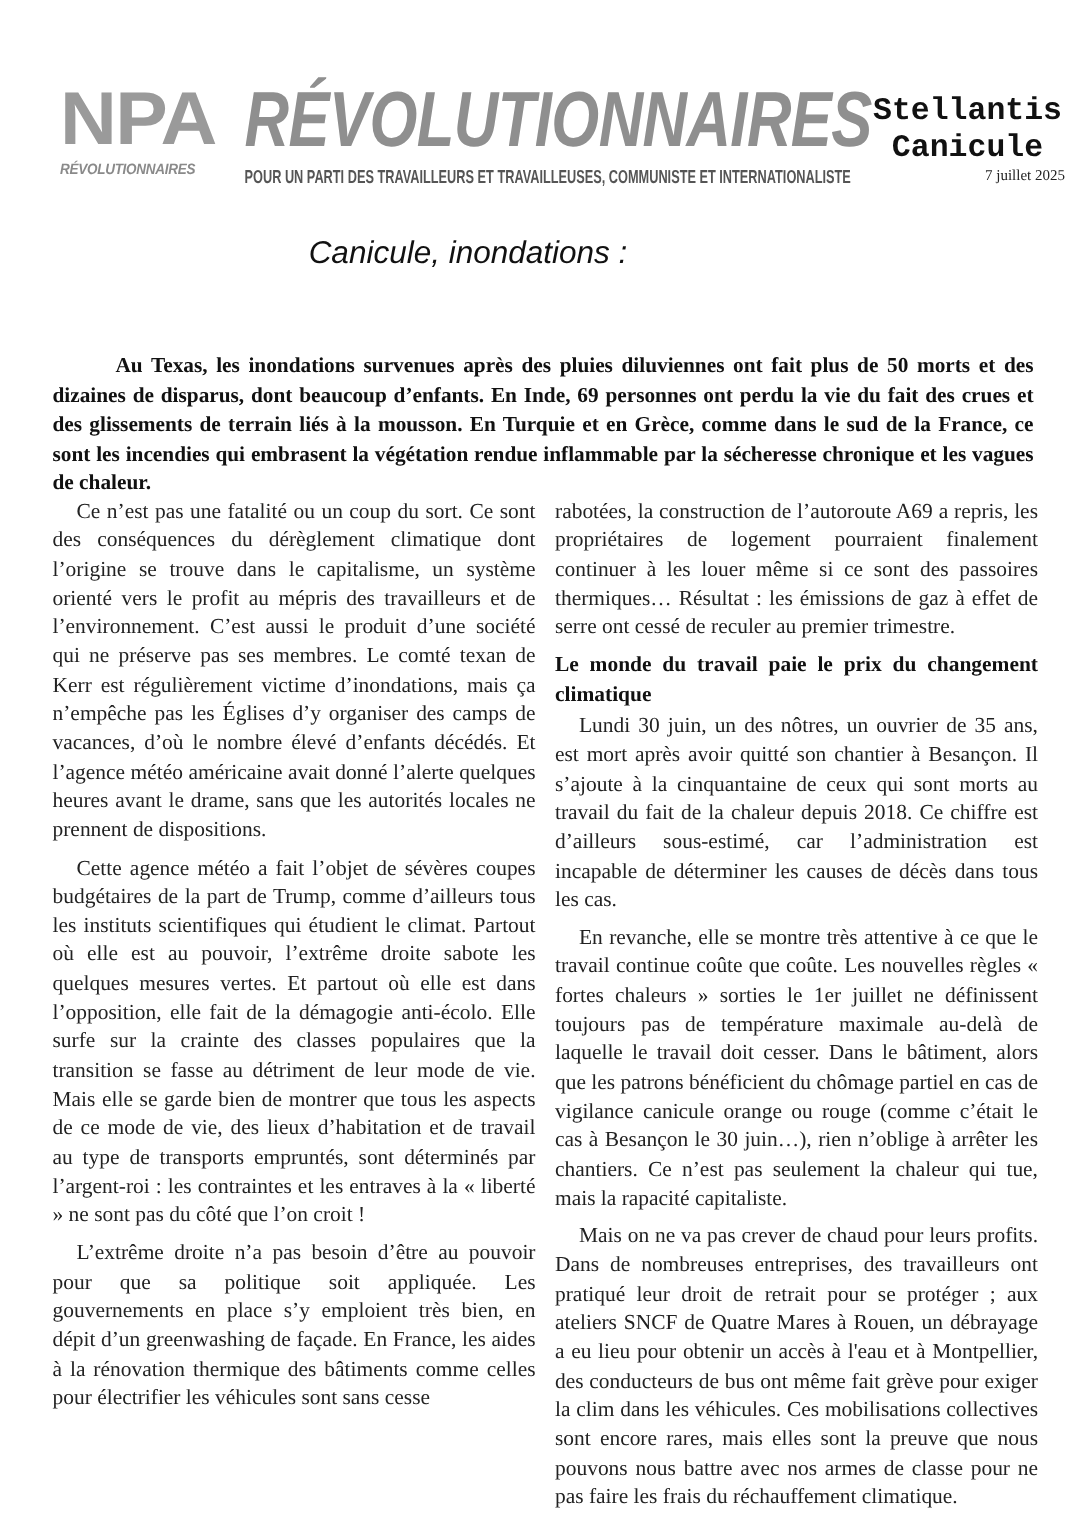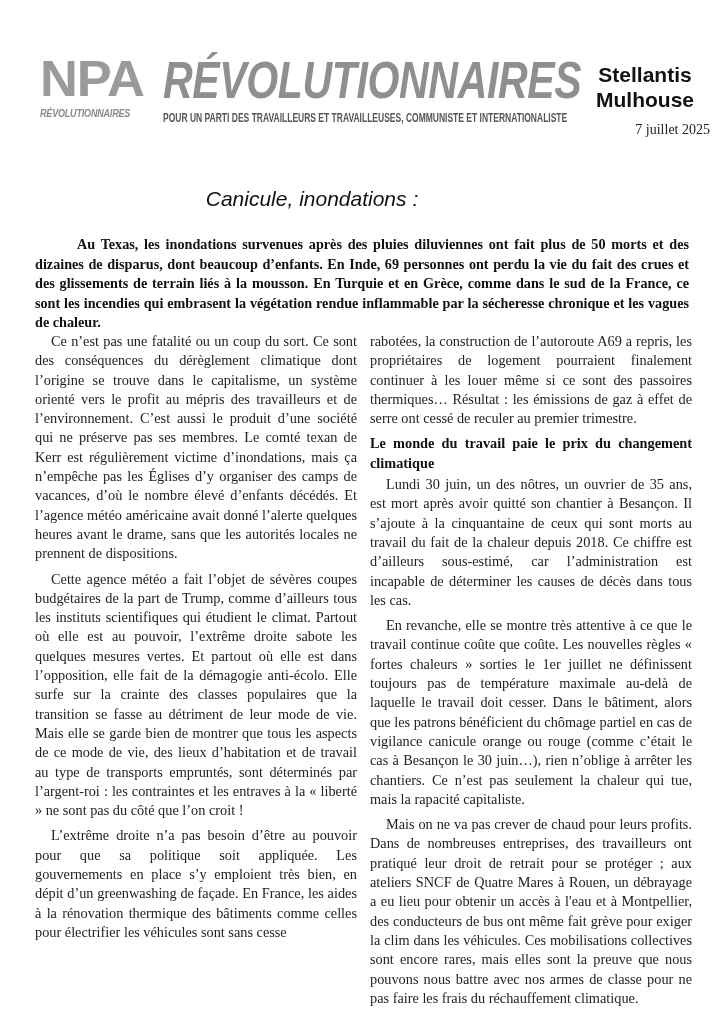--- a/index.html
+++ b/index.html
@@ -7,24 +7,24 @@
   body { position: relative; font-family: "Liberation Serif", serif; color: #1a1a1a; }
 
   .header { position: absolute; left: 0; top: 0; width: 604px; height: 160px; }
   .logo-npa { position: absolute; left: 40px; top: 54px; width: 110px; }
   .logo-npa .big { font-family: "Liberation Sans", sans-serif; font-weight: bold; font-size: 50px; color: #9a9a9a; letter-spacing: -1px; line-height: 50px; transform: scaleX(1.05); transform-origin: left; }
   .logo-npa .small { font-family: "Liberation Sans", sans-serif; font-weight: bold; font-style: italic; font-size: 10px; color: #8a8a8a; line-height: 12px; margin-top: 4px; transform: scaleX(0.9); transform-origin: left; letter-spacing: -0.2px; }
   .masthead { position: absolute; left: 163px; top: 52px; width: 400px; }
   .masthead .title { font-family: "Liberation Sans", sans-serif; font-weight: bold; font-style: italic; font-size: 52px; color: #8f8f8f; line-height: 56px; transform: scaleX(0.79); transform-origin: left; white-space: nowrap; letter-spacing: -0.5px; }
   .masthead .tagline { font-family: "Liberation Sans", sans-serif; font-size: 12.5px; color: #555; line-height: 14px; margin-top: 3px; transform: scaleX(0.68); transform-origin: left; white-space: nowrap; font-weight: bold; }
   .company { position: absolute; left: 580px; top: 62px; width: 130px; text-align: center; }
-  .company .name { font-family: Liberation Sans, sans-serif; font-weight: bold; font-size: 21px; line-height: 25px; color: #111; }
-  .company .date { font-family: "Liberation Serif", serif; font-size: 14px; color: #222; margin-top: 10px; text-align: right; padding-right: 0px; }
+  .company .name { font-family: Liberation Mono, monospace; font-weight: bold; font-size: 21px; line-height: 25px; color: #111; }
+  .company .date { font-family: "Liberation Serif", serif; font-size: 10px; color: #222; text-align: right; padding-right: 0px; }
 
-  .headline { position: absolute; left: 0; top: 186px; width: 624px; text-align: center; font-family: "Liberation Sans", sans-serif; font-style: italic; font-size: 21px; line-height: 25px; color: #111; }
+  .headline { position: absolute; left: 0; top: 156px; width: 624px; text-align: center; font-family: "Liberation Sans", sans-serif; font-style: italic; font-size: 21px; line-height: 25px; color: #111; }
 
   .intro { position: absolute; left: 35px; top: 235px; width: 654px; font-family: "Liberation Serif", serif; font-weight: bold; font-size: 14.2px; line-height: 19.5px; text-align: justify; color: #111; text-indent: 42px; }
 
   .col { position: absolute; top: 332px; width: 322px; font-size: 14.3px; line-height: 19.3px; text-align: justify; color: #222; }
   .col.left { left: 35px; }
   .col.right { left: 370px; }
   .col h2 { font-family: "Liberation Serif", serif; font-weight: bold; font-size: 14.3px; line-height: 19.3px; color: #111; text-align: left; margin-bottom: 0px; }
   .col h2.justify { text-align: justify; text-align-last: left; }
   .col p { text-indent: 16px; margin-bottom: 6px; }
   .col p.cont { text-indent: 0; }
@@ -37,21 +37,21 @@
   <div class="logo-npa">
     <div class="big">NPA</div>
     <div class="small">RÉVOLUTIONNAIRES</div>
   </div>
   <div class="masthead">
     <div class="title">RÉVOLUTIONNAIRES</div>
     <div class="tagline">POUR UN PARTI DES TRAVAILLEURS ET TRAVAILLEUSES, COMMUNISTE ET INTERNATIONALISTE</div>
   </div>
   <div class="company">
     <div class="name">Stellantis</div>
-    <div class="name">Mulhouse</div>
+    <div class="name">Canicule</div>
     <div class="date">7 juillet 2025</div>
   </div>
 </div>
 
 <div class="headline">
   <div>Canicule, inondations :</div>
 </div>
 
 <div class="intro">Au Texas, les inondations survenues après des pluies diluviennes ont fait plus de 50 morts et des dizaines de disparus, dont beaucoup d’enfants. En Inde, 69 personnes ont perdu la vie du fait des crues et des glissements de terrain liés à la mousson. En Turquie et en Grèce, comme dans le sud de la France, ce sont les incendies qui embrasent la végétation rendue inflammable par la sécheresse chronique et les vagues de chaleur.</div>
 

